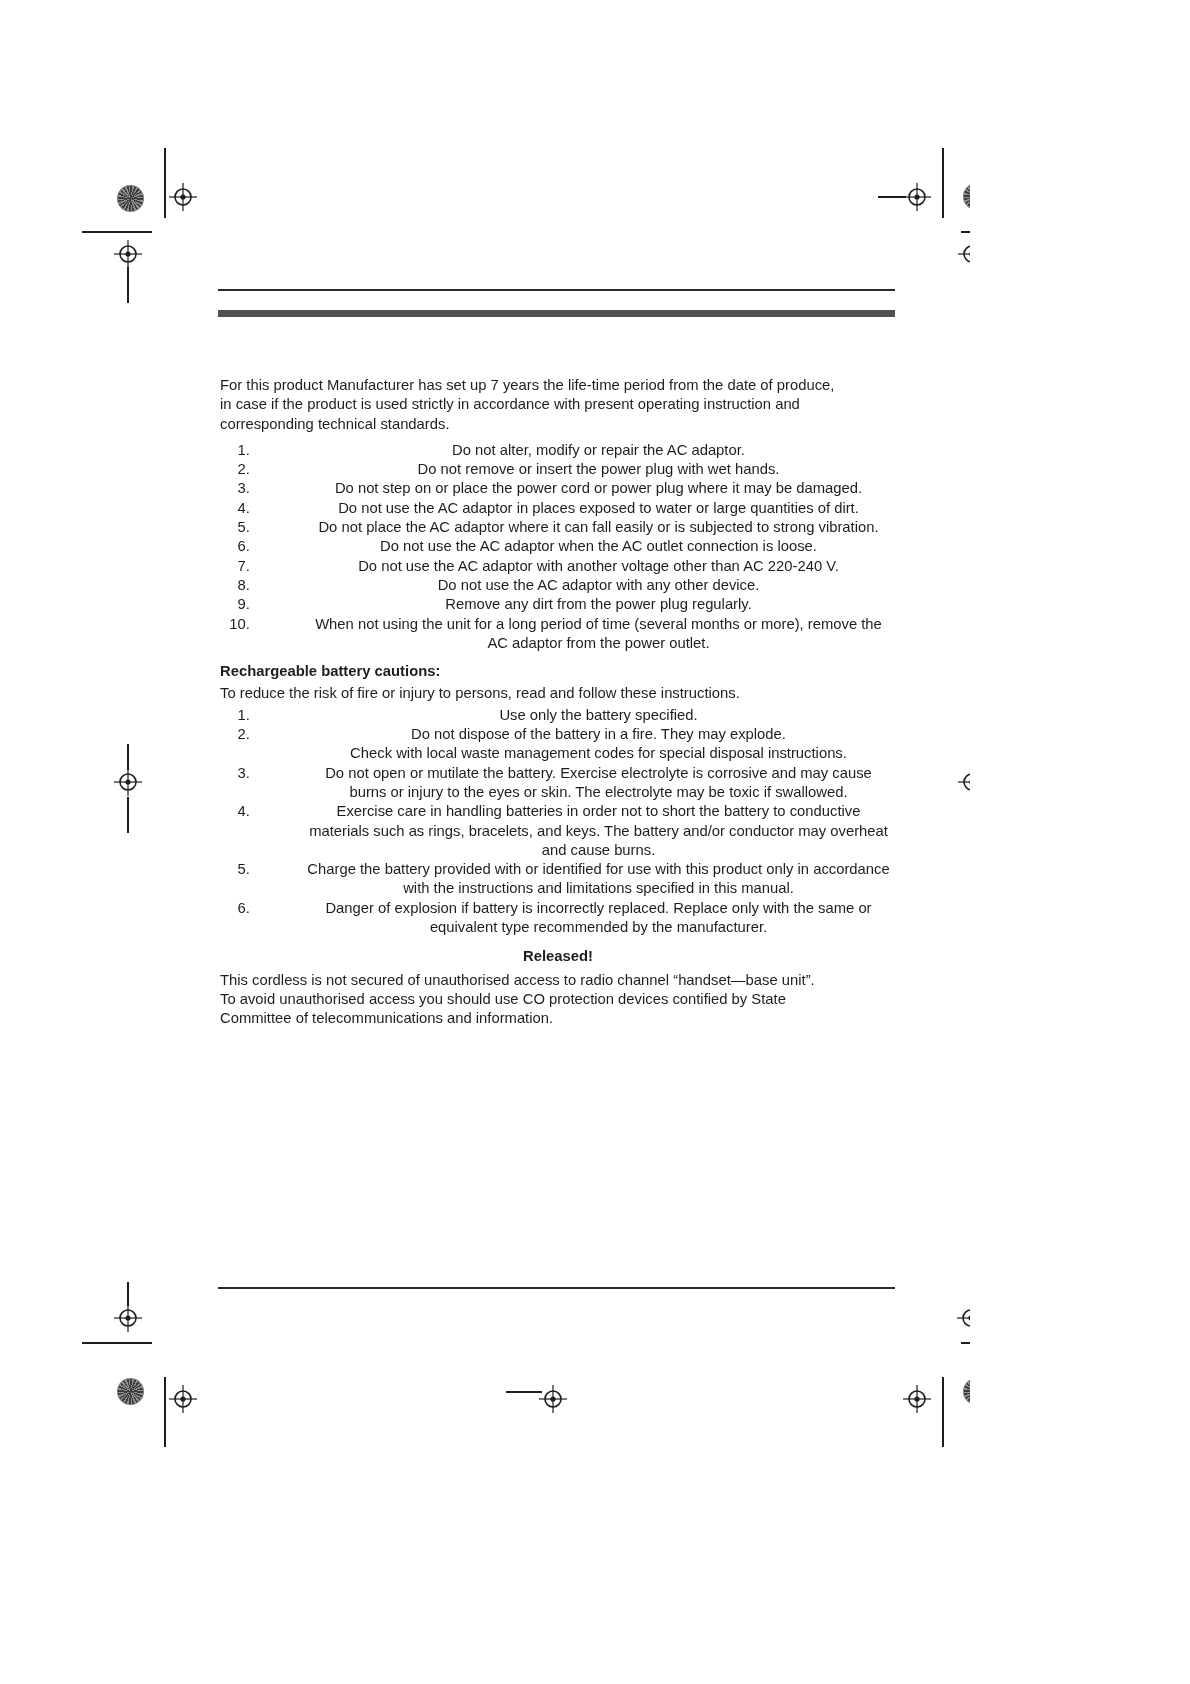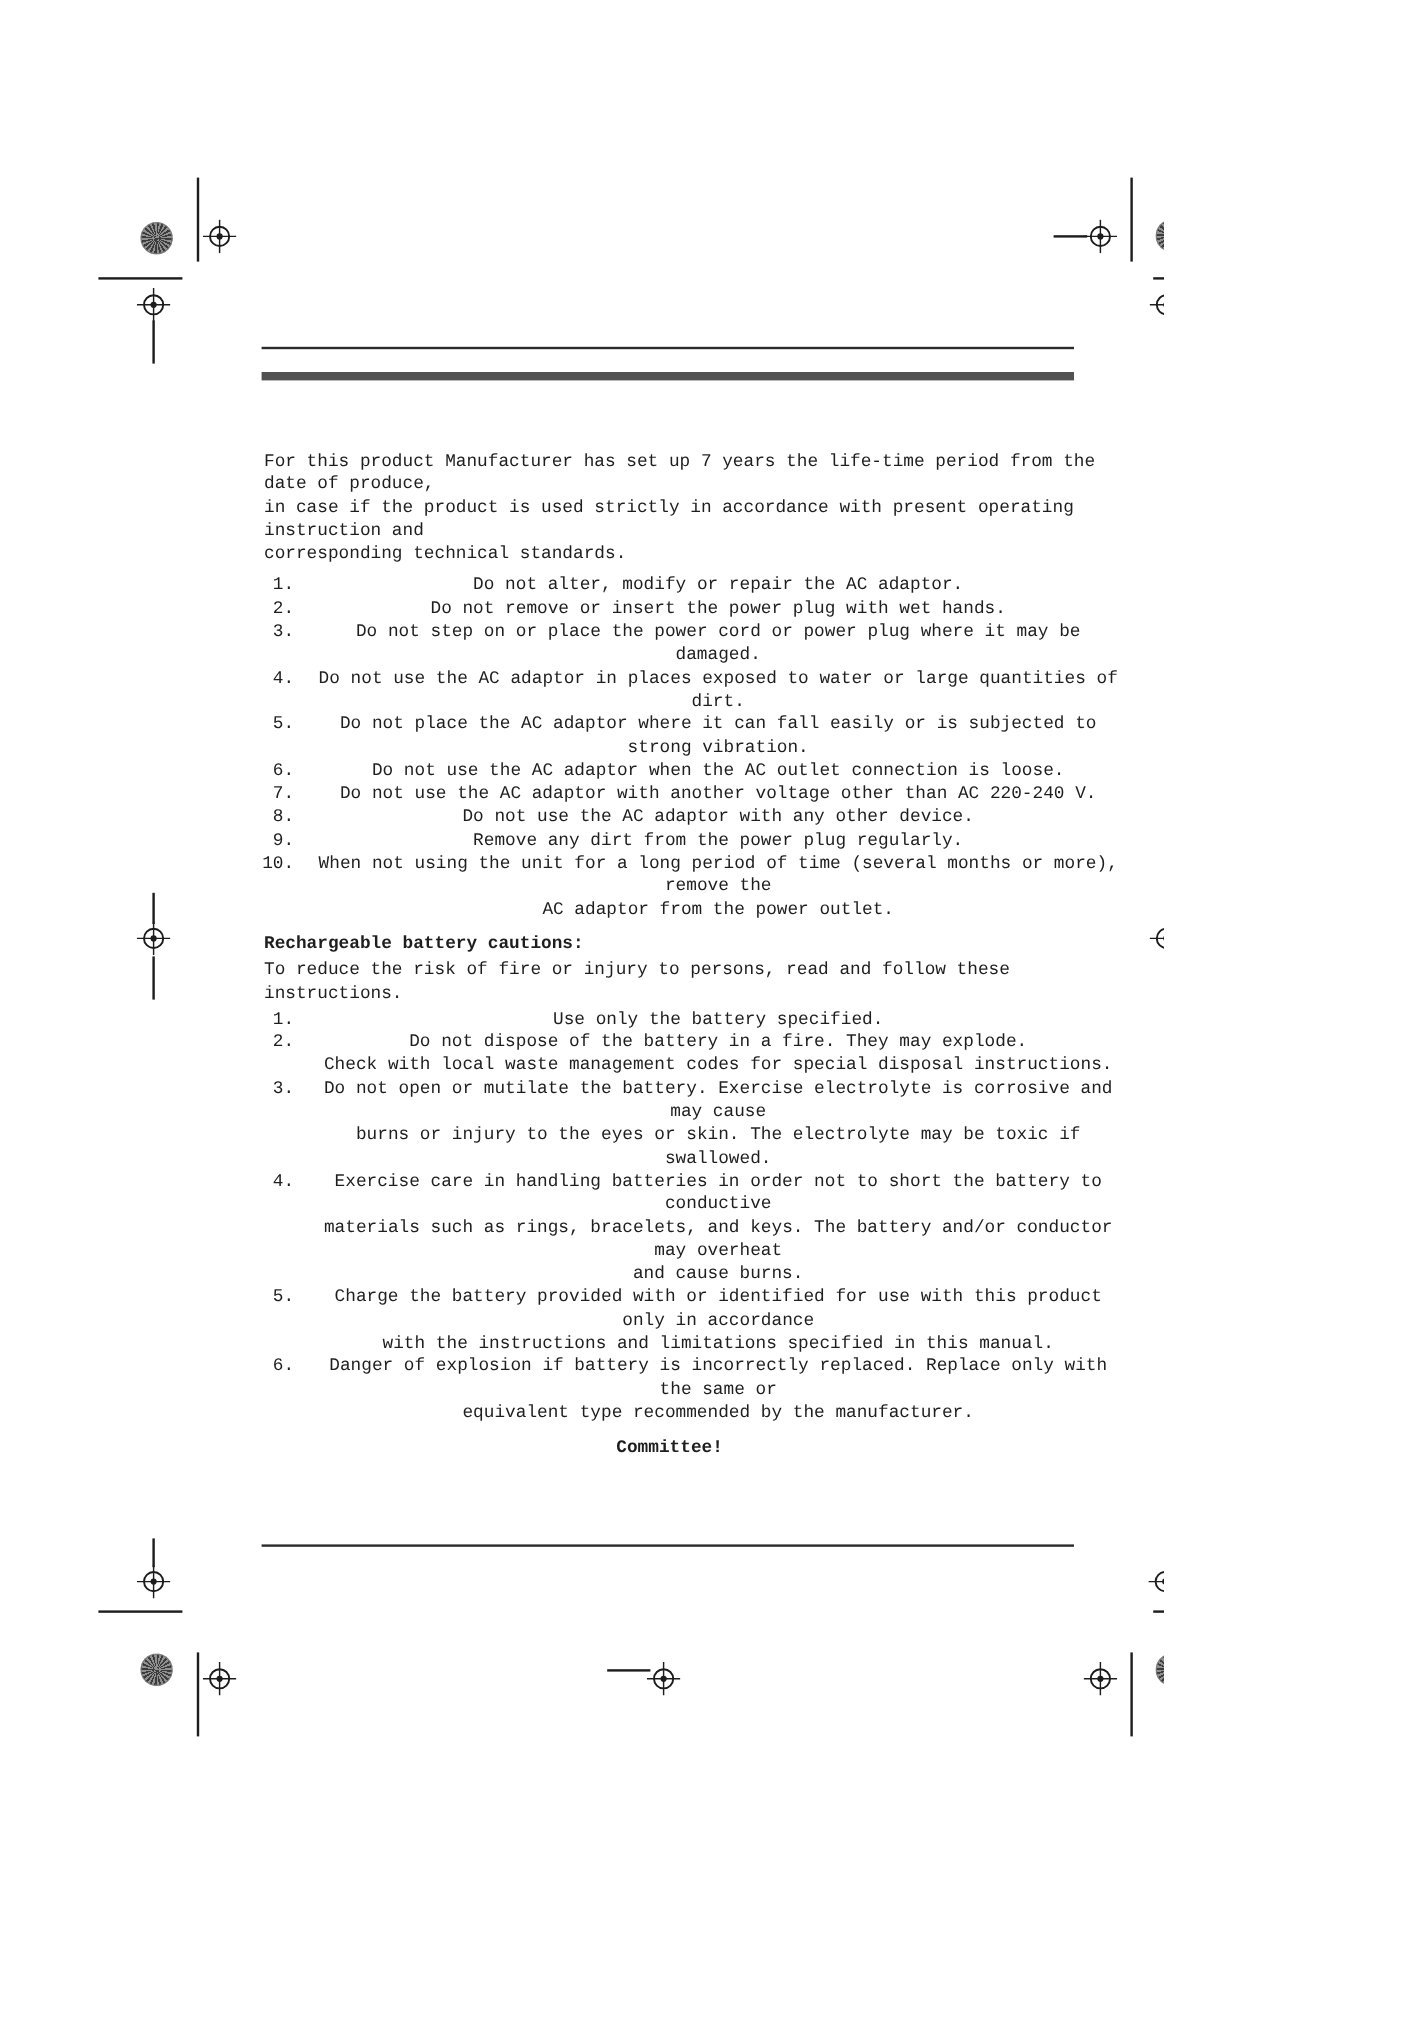--- a/index.html
+++ b/index.html
@@ -1,21 +1,21 @@
 <!DOCTYPE html>
 <html><head>
 <meta charset="utf-8">
 <style>
   html, body { margin: 0; padding: 0; background: #ffffff; }
   .page {
     position: relative;
     width: 970px;
     height: 1684px;
     background: #ffffff;
-    font-family: Liberation Mono, monospace;
+    font-family: Liberation Sans, sans-serif;
     color: #1e1e1e;
     overflow: hidden;
   }
   
   .vline { position: absolute; width: 1.6px; background: #1d1d1d; }
   .hline { position: absolute; height: 1.6px; background: #1d1d1d; }
   .reg   { position: absolute; width: 28px; height: 28px; }
   .halftone {
     position: absolute; width: 27px; height: 27px; border-radius: 50%;
     background-color: #5a5a5a;
@@ -159,18 +159,21 @@
 burns or injury to the eyes or skin. The electrolyte may be toxic if swallowed.</li>
         <li>Exercise care in handling batteries in order not to short the battery to conductive
 materials such as rings, bracelets, and keys. The battery and/or conductor may overheat
 and cause burns.</li>
         <li>Charge the battery provided with or identified for use with this product only in accordance
 with the instructions and limitations specified in this manual.</li>
         <li>Danger of explosion if battery is incorrectly replaced. Replace only with the same or
 equivalent type recommended by the manufacturer.</li>
       </ol>
 
-    <h3 class="center-head">Committee!</h3>
+    <h3 class="center-head">Released!</h3>
+    <p class="attention-body">This cordless is not secured of unauthorised access to radio channel “handset—base unit”.
+To avoid unauthorised access you should use CO protection devices contified by State
+Committee of telecommunications and information.</p>
   </main>
 
   <div class="rule" style="left:218px;top:1287px;width:677px;height:2px"></div>
 
 </div>
 
 </body></html>

